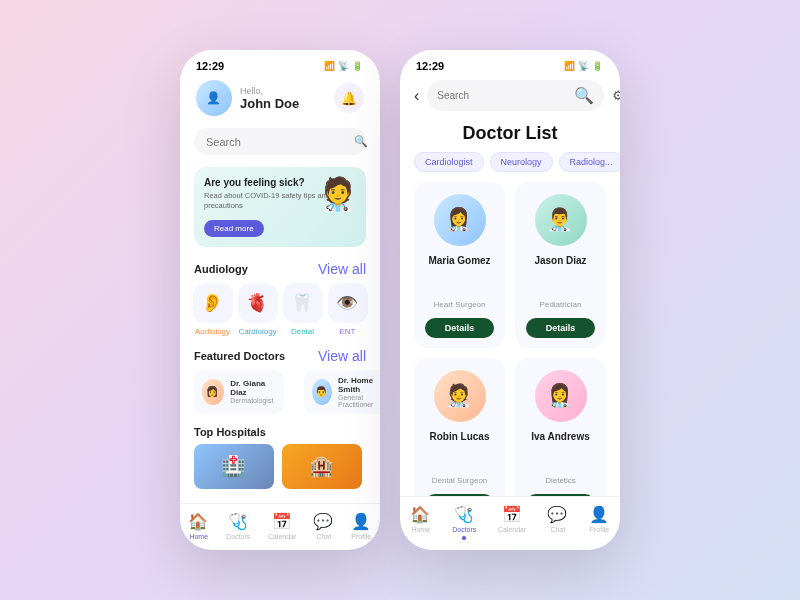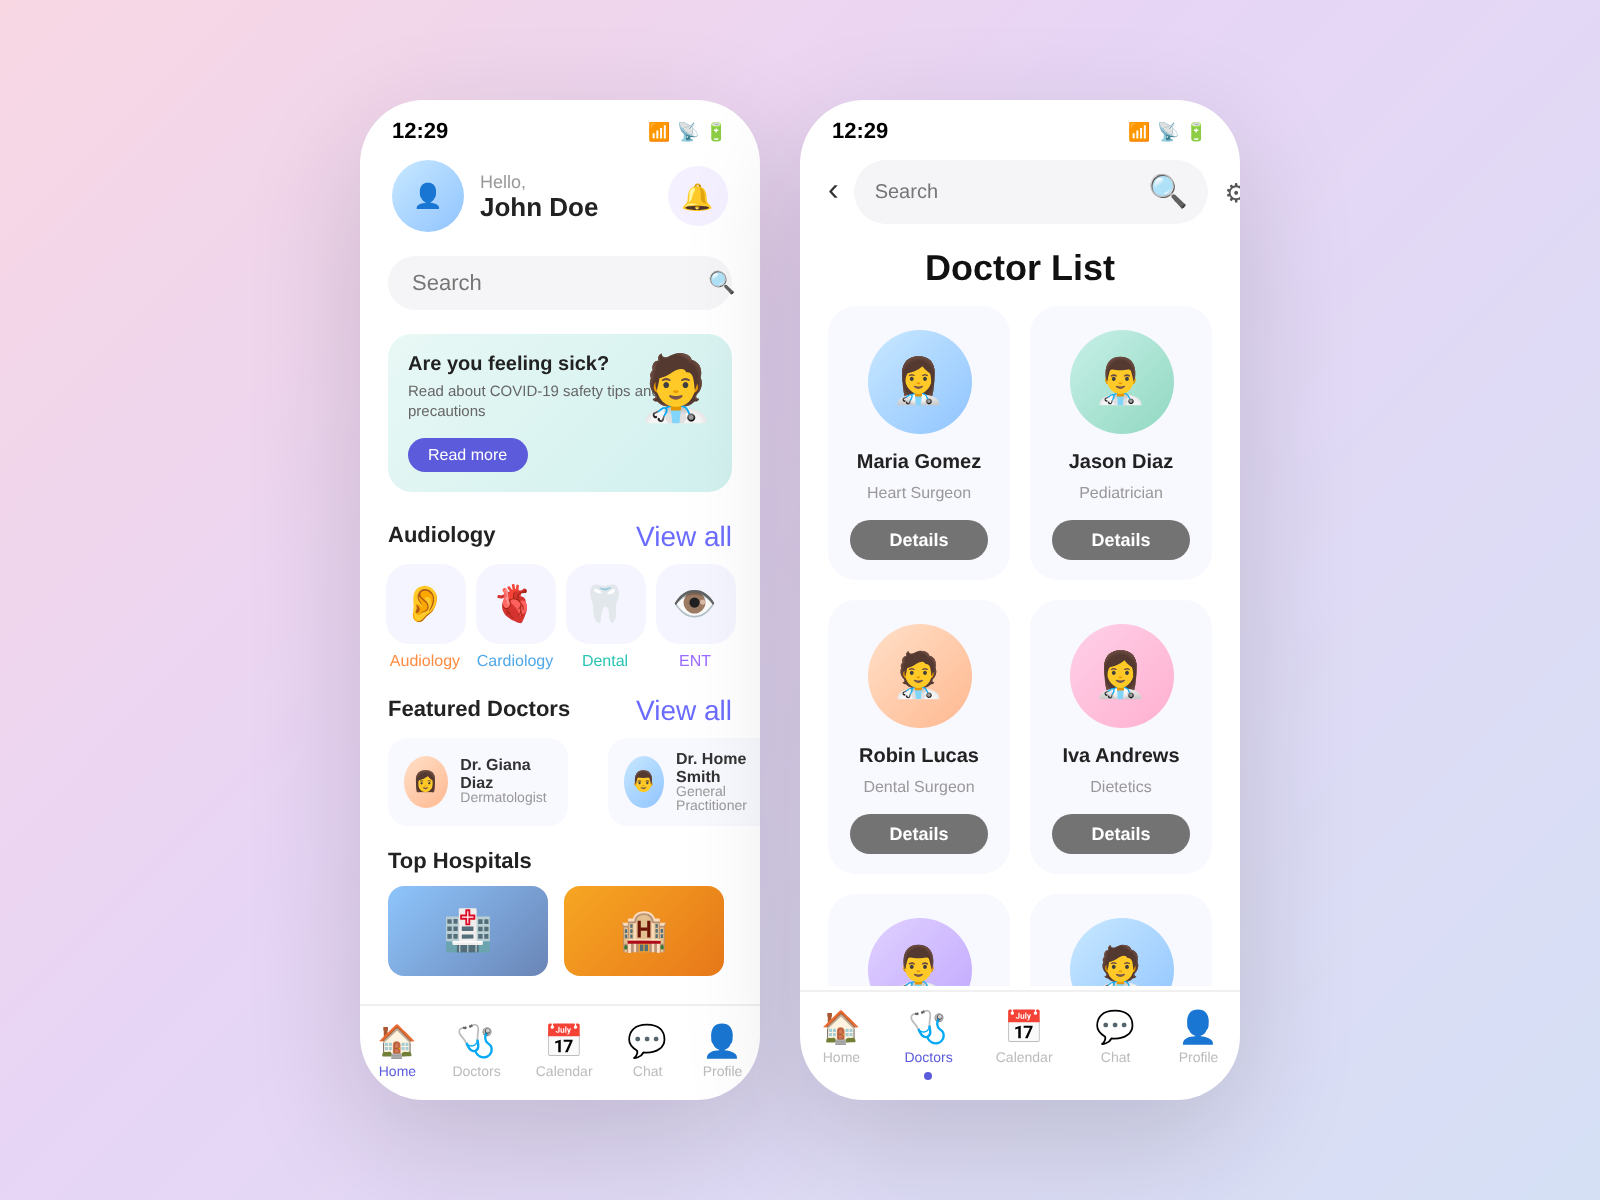--- a/index.html
+++ b/index.html
@@ -417,23 +417,24 @@
     .doc-card-name {
       font-size: 10px;
       font-weight: 700;
       color: #222;
       text-align: right;
     }
     .doc-card-spec {
       font-size: 8px;
       color: #999;
       text-align: center;
+      margin-top: 29px;
     }
     .details-btn {
-      background: #737373;
+      background: #14532d;
       color: white;
       border: none;
       border-radius: 10px;
       padding: 5px 20px;
       font-size: 9px;
       cursor: pointer;
       margin-top: 4px;
       font-weight: 600;
     }
 
@@ -577,20 +578,25 @@
       <button class="back-btn">‹</button>
       <div class="search-bar-right">
         <input type="text" placeholder="Search" style="">
         <span>🔍</span>
       </div>
       <span class="filter-icon">⚙</span>
     </div>
 
     <div class="page-title">Doctor List</div>
 
+    <div class="filter-tabs">
+      <div class="filter-tab">Cardiologist</div>
+      <div class="filter-tab">Neurology</div>
+      <div class="filter-tab">Radiolog...</div>
+    </div>
 
     <div class="doctors-grid">
 
       <div class="doctor-card-lg">
         <div class="doc-avatar-lg av-blue">👩‍⚕️</div>
         <div class="doc-card-name">Maria Gomez</div>
         <div class="doc-card-spec">Heart Surgeon</div>
         <button class="details-btn">Details</button>
       </div>
 

